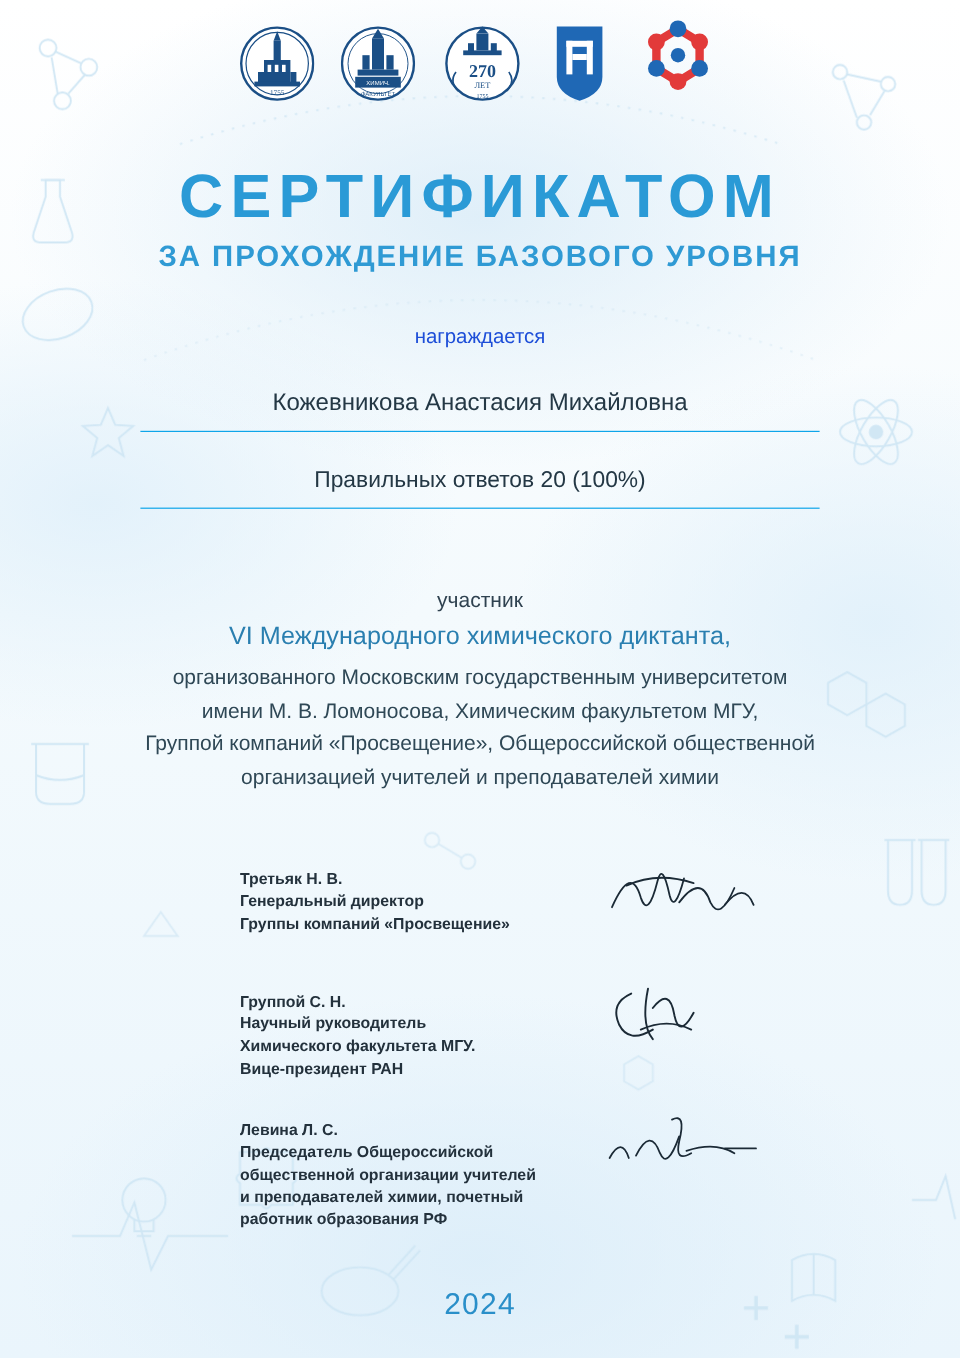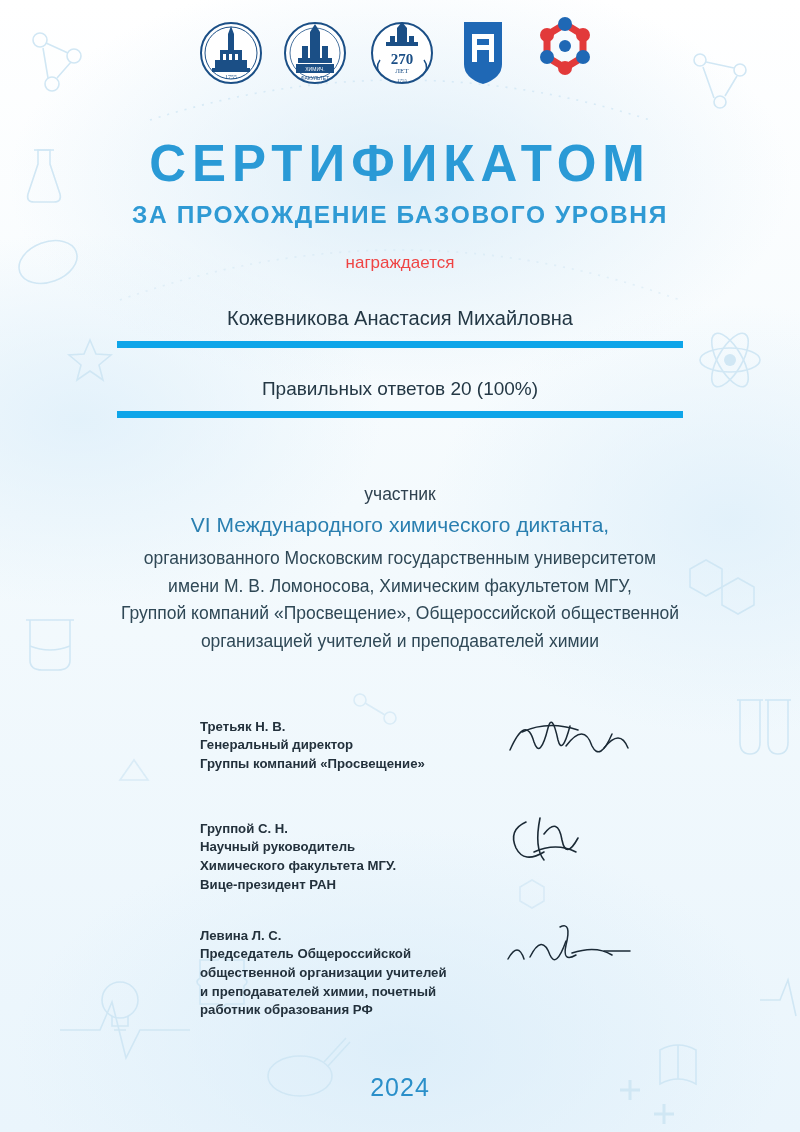--- a/index.html
+++ b/index.html
@@ -66,29 +66,29 @@
   .title-sub {
     margin-top: 12px;
     font-size: 24.5px;
     font-weight: bold;
     letter-spacing: 1.6px;
     color: #2f9ad4;
     white-space: nowrap;
   }
   .awarded {
     text-align: center;
-    margin-top: 24px;
+    margin-top: 42px;
     font-size: 17px;
-    color: #ef4444;
+    color: #1d4ed8;
   }
   .field {
     width: 566px;
     margin: 0 auto;
     text-align: center;
-    border-bottom: 7px solid #0ea5e9;
+    border-bottom: 1px solid #0ea5e9;
     padding-bottom: 11px;
   }
   .field-name {
     margin-top: 34px;
     font-size: 20px;
     color: #243845;
   }
   .field-score {
     margin-top: 30px;
     font-size: 19px;

